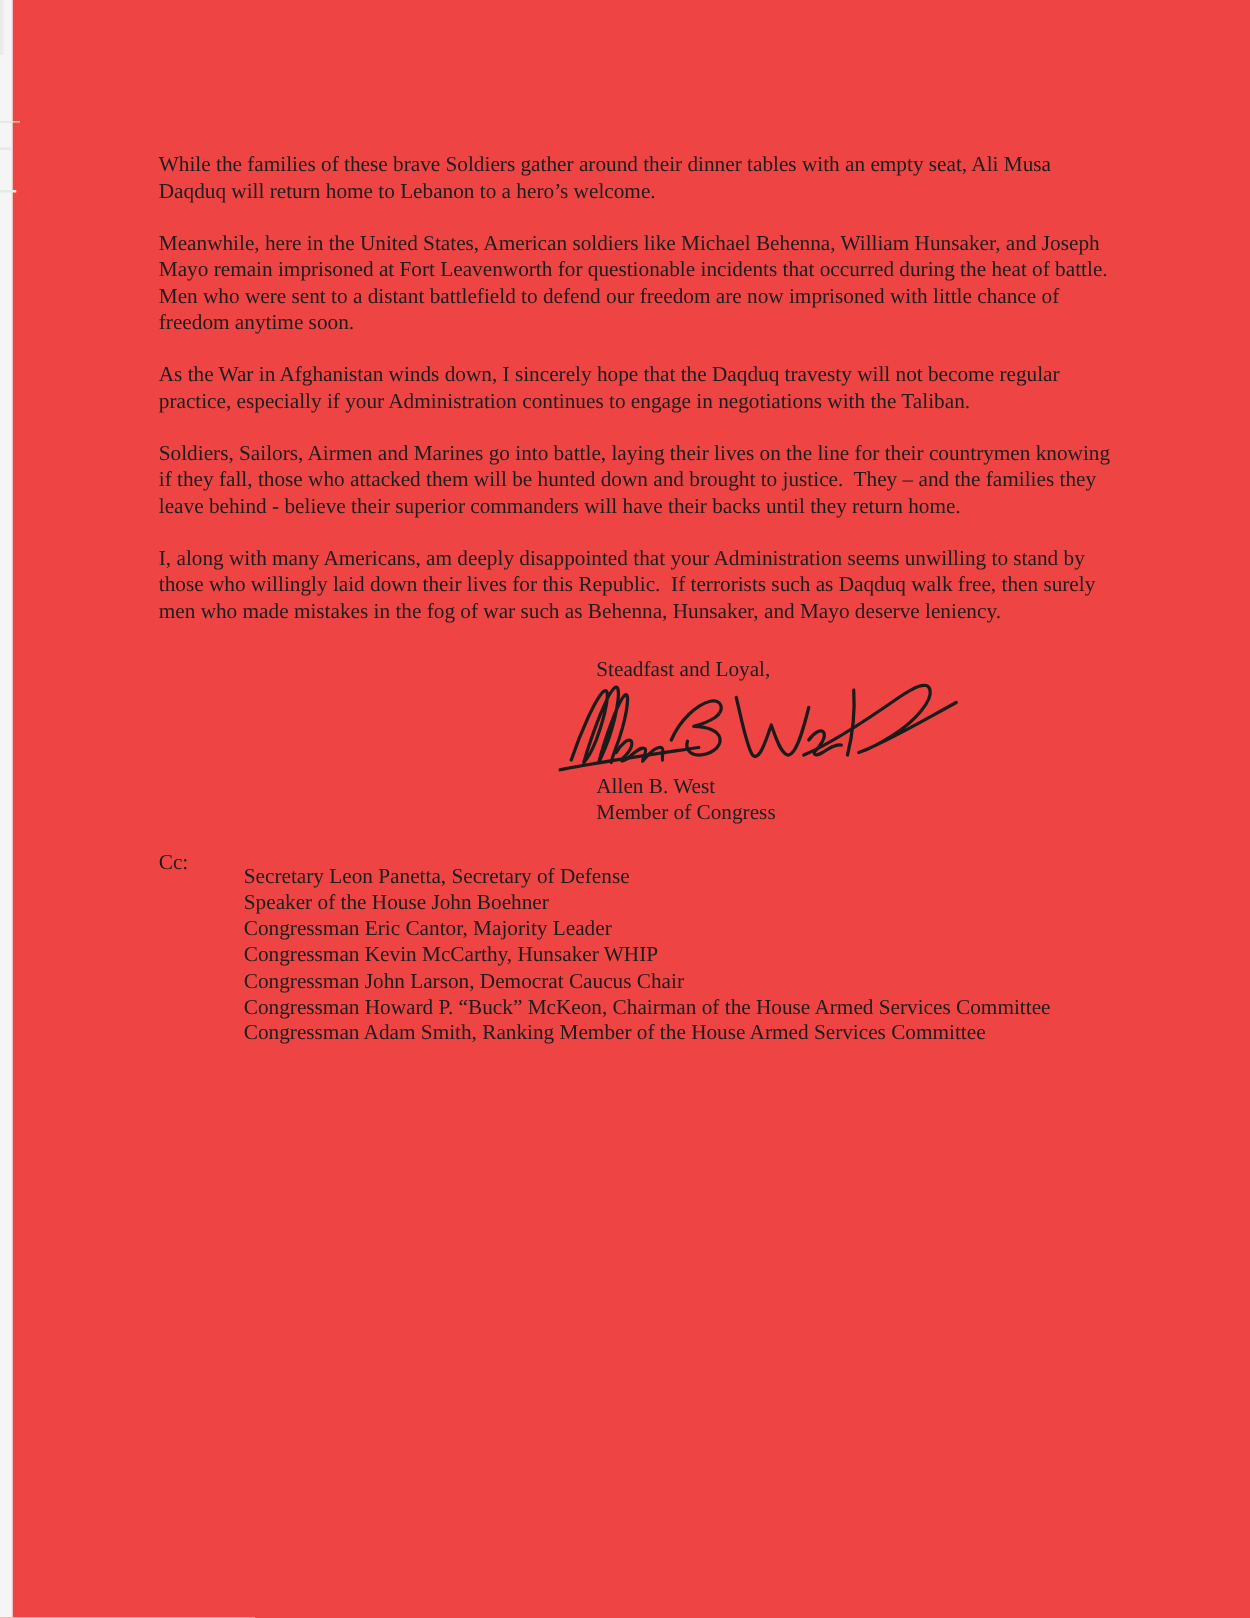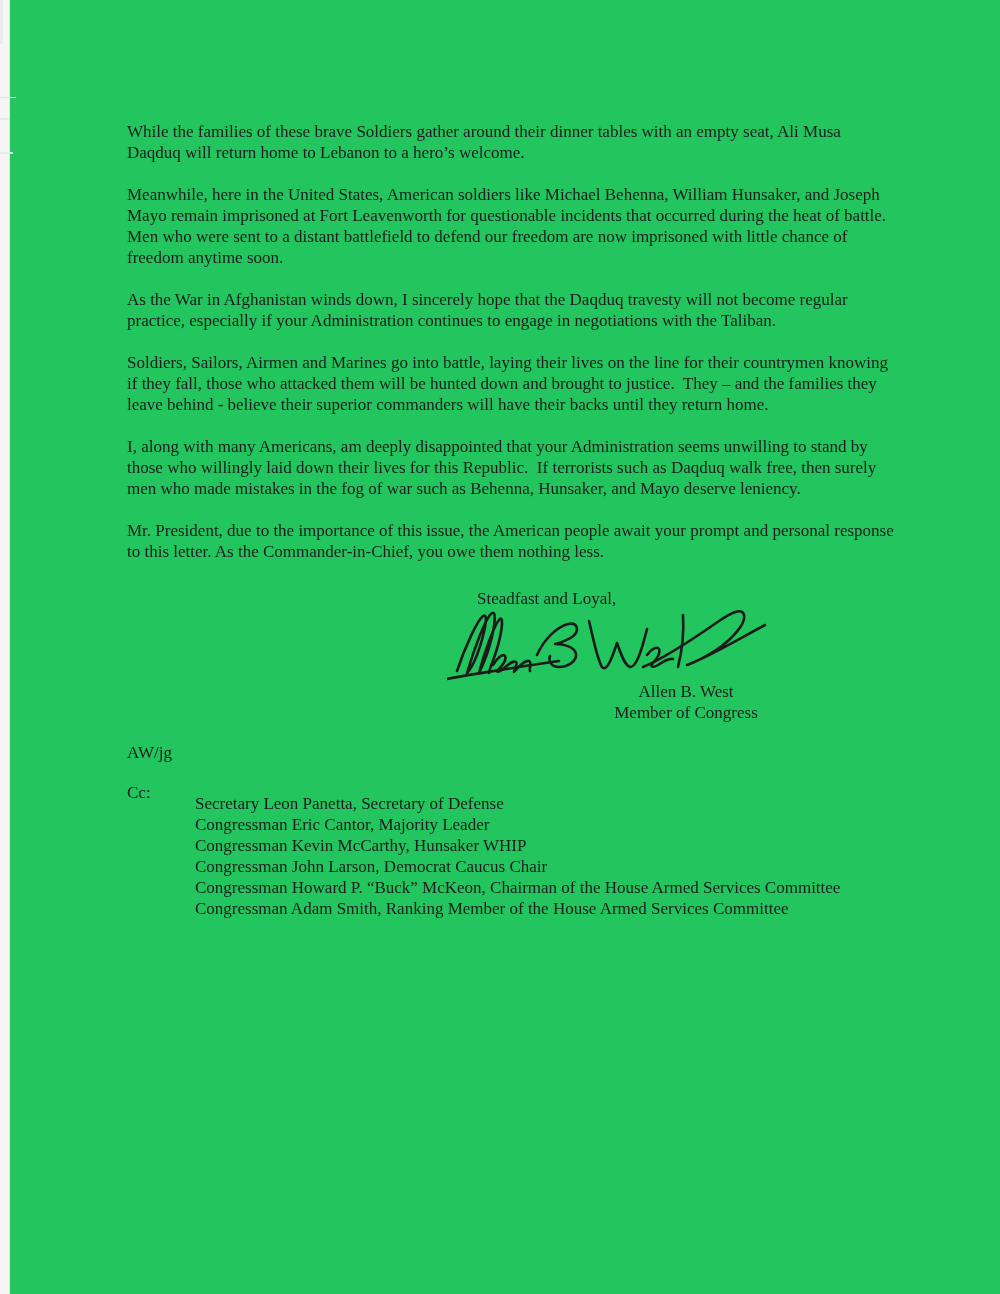--- a/index.html
+++ b/index.html
@@ -1,20 +1,20 @@
 <!DOCTYPE html>
 <html><head>
 <meta charset="utf-8">
 <style>
   html, body { margin: 0; padding: 0; background: #fdfdfd; }
   .page {
     position: relative;
     width: 1000px;
     height: 1294px;
-    background: #22c55e;
+    background: #ef4444;
     overflow: hidden;
     font-family: "Liberation Serif", serif;
     color: #1d1d1d;
   }
   
   .scan-edge {
     position: absolute;
     left: 0; top: 0;
     width: 9px; height: 100%;
     background: #f4f5f4;
@@ -44,21 +44,21 @@
     width: 320px;
     height: 80px;
   }
   .signature-svg path {
     fill: none;
     stroke: #1b1b1b;
     stroke-width: 2.6;
     stroke-linecap: round;
     stroke-linejoin: round;
   }
-  .signer { margin-left: 350px; line-height: 21px; text-align: center; }
+  .signer { margin-left: 350px; line-height: 21px; }
 
   .initials { margin-top: 19px; }
 
   .cc { display: flex; margin-top: 19px; }
   .cc-label { width: 56px; flex: 0 0 56px; }
   .cc-list { list-style: none; margin: 12px; padding: 0; }
   .cc-list li { line-height: 20.9px; }
 </style>
 </head>
 <body>
@@ -72,21 +72,20 @@
     <div class="scan-line l3"></div>
   </div>
 
   <div class="content">
 
     <p class="para">While the families of these brave Soldiers gather around their dinner tables with an empty seat, Ali Musa Daqduq will return home to Lebanon to a hero’s welcome.</p>
     <p class="para">Meanwhile, here in the United States, American soldiers like Michael Behenna, William Hunsaker, and Joseph Mayo remain imprisoned at Fort Leavenworth for questionable incidents that occurred during the heat of battle.  Men who were sent to a distant battlefield to defend our freedom are now imprisoned with little chance of freedom anytime soon.</p>
     <p class="para">As the War in Afghanistan winds down, I sincerely hope that the Daqduq travesty will not become regular practice, especially if your Administration continues to engage in negotiations with the Taliban.</p>
     <p class="para">Soldiers, Sailors, Airmen and Marines go into battle, laying their lives on the line for their countrymen knowing if they fall, those who attacked them will be hunted down and brought to justice.  They – and the families they leave behind - believe their superior commanders will have their backs until they return home.</p>
     <p class="para">I, along with many Americans, am deeply disappointed that your Administration seems unwilling to stand by those who willingly laid down their lives for this Republic.  If terrorists such as Daqduq walk free, then surely men who made mistakes in the fog of war such as Behenna, Hunsaker, and Mayo deserve leniency.</p>
-    <p class="para">Mr. President, due to the importance of this issue, the American people await your prompt and personal response to this letter. As the Commander-in-Chief, you owe them nothing less.</p>
 
     <div class="closing">
       <div class="salutation">Steadfast and Loyal,</div>
 
       <svg class="signature-svg" viewBox="0 0 320 80" aria-hidden="true">
 
         <path d="M0,76 C30,70 72,64 112,58"></path>
 
         <path d="M10,68 C18,44 30,18 36,13 C42,9 38,30 30,52 C26,62 22,68 20,70 C27,46 39,14 45,10 C50,7 48,27 40,51 C36,62 33,68 32,70 C37,50 48,20 53,16 C57,13 55,31 48,52 C44,63 42,68 42,70"></path>
 
@@ -100,26 +99,26 @@
 
         <path d="M236,12 C237,28 235,48 231,64"></path>
 
         <path d="M196,64 C220,54 252,32 272,18 C284,10 295,4 297,12 C299,20 286,36 269,47 C258,54 247,60 240,62 C262,54 292,36 318,22"></path>
       </svg>
 
       <div class="signer">Allen B. West</div>
       <div class="signer">Member of Congress</div>
     </div>
 
-    <div class="initials">AW/jg</div>
 
     <div class="cc">
       <div class="cc-label">Cc:</div>
       <ul class="cc-list">
         <li>Secretary Leon Panetta, Secretary of Defense</li>
+        <li>Speaker of the House John Boehner</li>
         <li>Congressman Eric Cantor, Majority Leader</li>
         <li>Congressman Kevin McCarthy, Hunsaker WHIP</li>
         <li>Congressman John Larson, Democrat Caucus Chair</li>
         <li>Congressman Howard P. “Buck” McKeon, Chairman of the House Armed Services Committee</li>
         <li>Congressman Adam Smith, Ranking Member of the House Armed Services Committee</li>
       </ul>
     </div>
 
   </div>
 </div>

